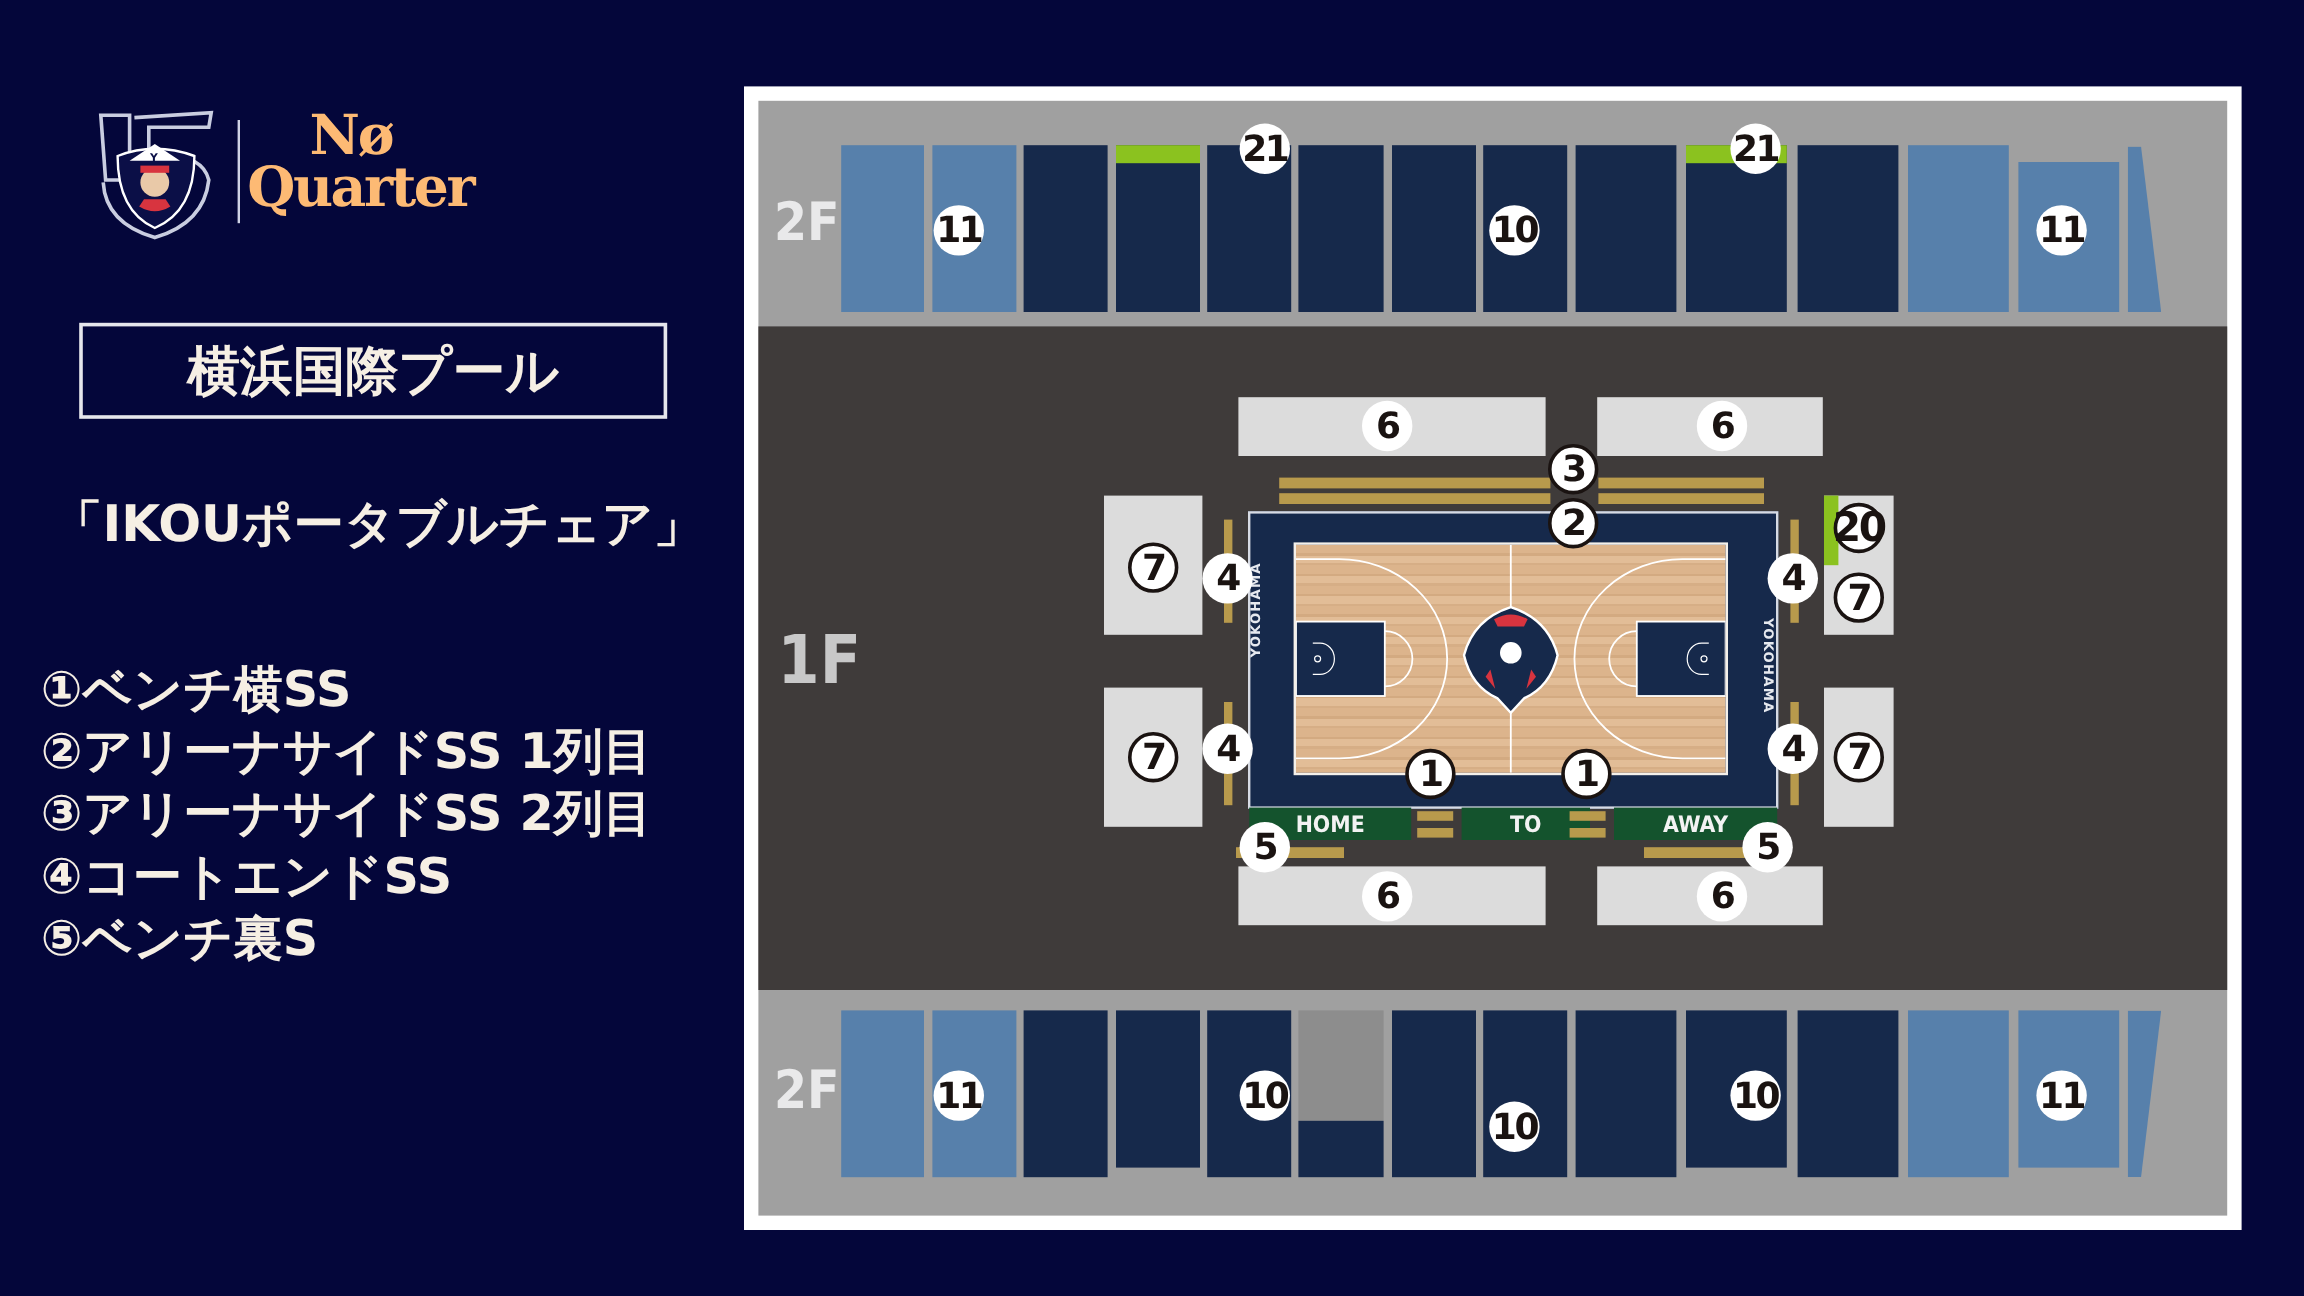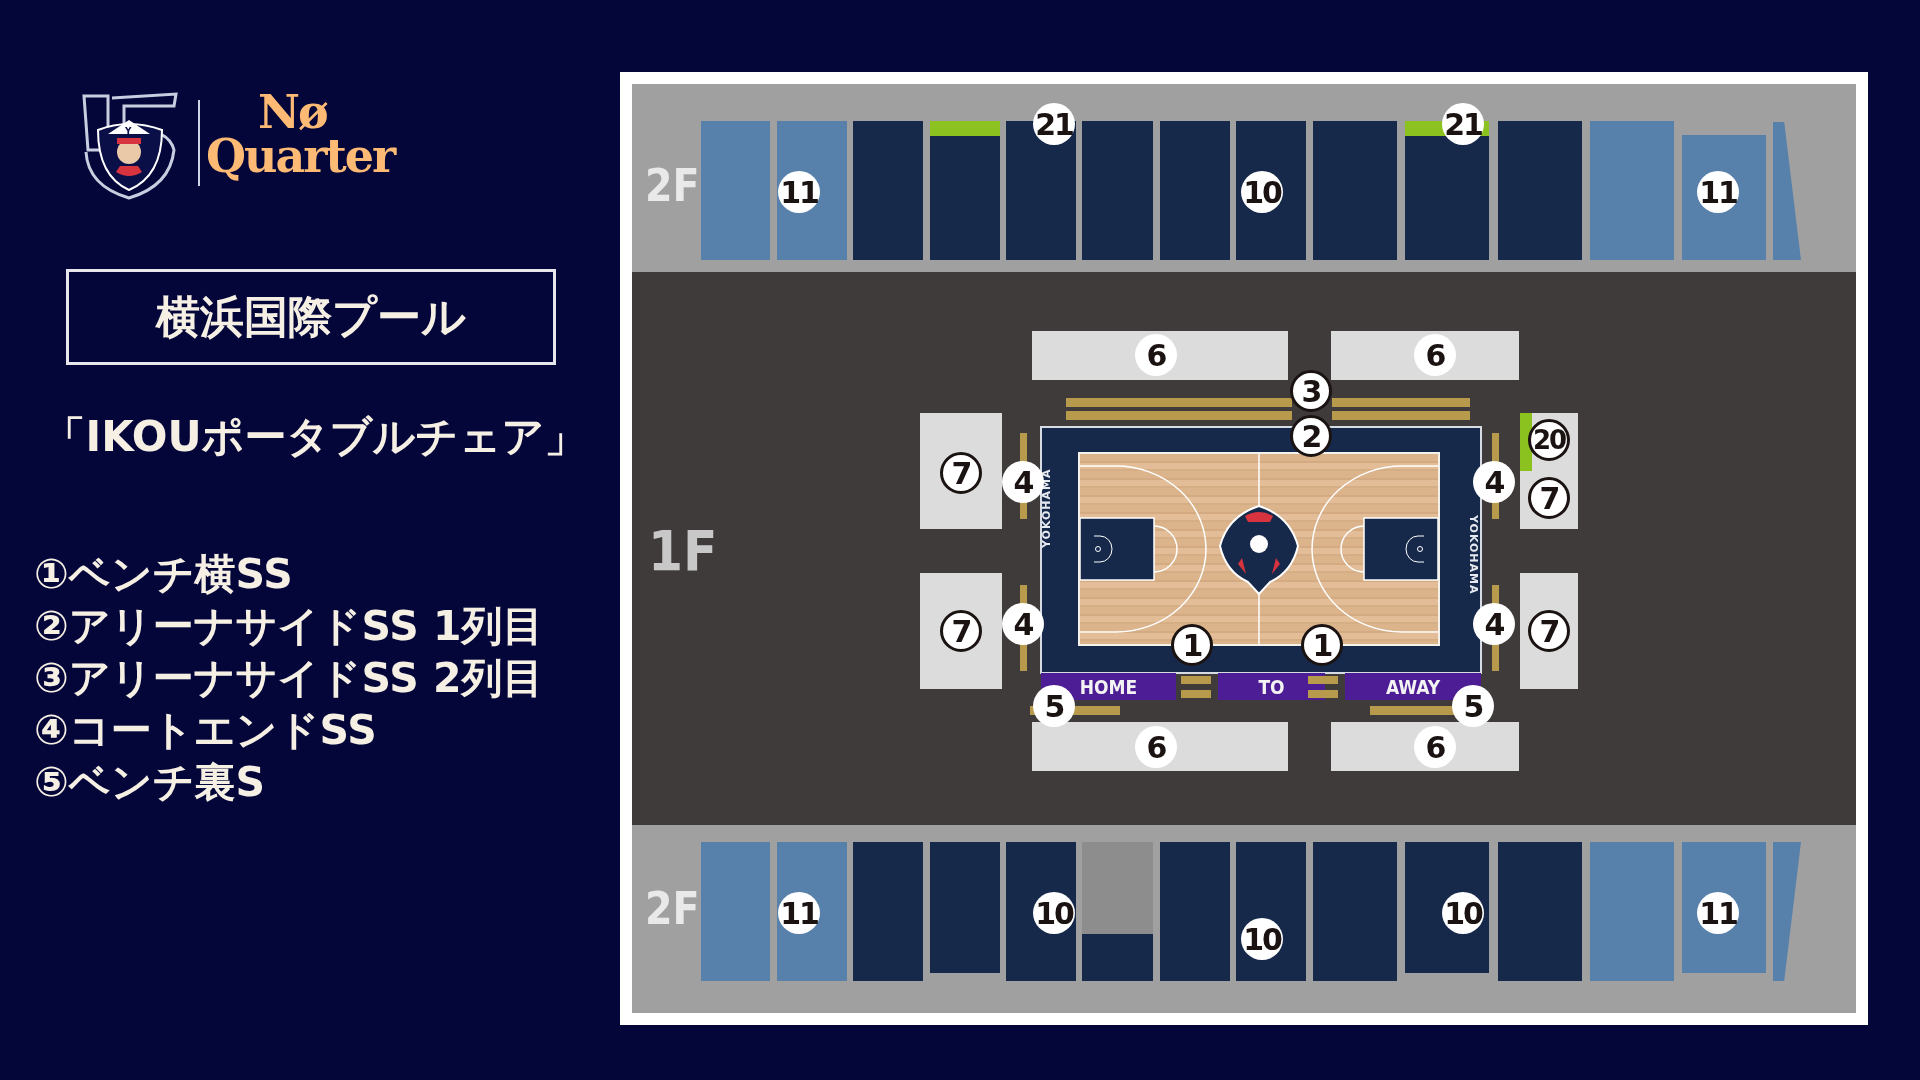--- a/index.html
+++ b/index.html
@@ -3,41 +3,41 @@
 <meta charset="utf-8">
 <style>
   html, body { margin:0; padding:0; }
   body { width:1920px; height:1080px; background:#04063a; position:relative; overflow:hidden; font-family:"DejaVu Sans", sans-serif; color:#f6efe4; }
   .abs { position:absolute; }
   
   .logo-wrap { left:78px; top:90px; width:340px; height:110px; }
   .logo-shield { left:0; top:0; width:102px; height:110px; }
   .logo-divider { left:120px; top:10px; width:2px; height:86px; background:#cfd3e6; }
   .logo-text { left:128px; top:0; width:200px; font-family:"DejaVu Serif", serif; font-weight:bold; color:#fdba74; line-height:44px; font-size:46px; letter-spacing:-2px; }
-  .venue-box { left:66px; top:269px; width:490px; height:96px; border:3px solid #e6e6ec; box-sizing:border-box; display:flex; align-items:center; justify-content:center; font-size:44px; font-weight:bold; }
+  .venue-box { left:66px; top:269px; width:490px; height:80px; border:3px solid #e6e6ec; box-sizing:border-box; display:flex; align-items:center; justify-content:center; font-size:44px; font-weight:bold; }
   .subtitle { left:20px; top:410px; width:590px; text-align:center; font-size:42px; font-weight:bold; line-height:54px; }
   .legend { left:34px; top:548px; }
   .legend-item { font-size:41px; font-weight:bold; line-height:52px; white-space:nowrap; }
   
   .frame { left:620px; top:72px; width:1248px; height:953px; background:#ffffff; }
   .inner { left:632px; top:84px; width:1224px; height:929px; background:#a0a0a0; }
   .floor { left:632px; top:272px; width:1224px; height:553px; background:#3f3b3a; }
   .flabel { color:#e9e9ea; font-family:"DejaVu Sans Condensed","DejaVu Sans", sans-serif; font-weight:bold; }
   .seat { position:absolute; }
   .light { background:#5780ab; }
   .dark { background:#16294b; }
   .grayseat { background:#8d8d8d; }
   .green { background:#8bc21f; }
   .badge { position:absolute; width:42px; height:42px; border-radius:50%; background:#fff; color:#1a1311; display:flex; align-items:center; justify-content:center; font-weight:bold; font-size:30px; font-family:"DejaVu Sans", sans-serif; letter-spacing:-2px; transform:translate(-50%,-50%); }
   .badge.ring { border:3px solid #1a1311; box-sizing:border-box; }
   .block { position:absolute; background:#dcdcdc; }
   .gold { position:absolute; background:#b89a4c; }
   .court-surround { left:1040px; top:426px; width:442px; height:248px; background:#16294b; border:2px solid #d7dbe4; box-sizing:border-box; }
   .court { left:1078px; top:452px; width:362px; height:194px; background:repeating-linear-gradient(180deg,#dcb48c 0px,#dcb48c 7px,#d3aa81 7px,#d3aa81 9px,#e2bd97 9px,#e2bd97 15px,#d6ae86 15px,#d6ae86 17px); border:2px solid #f4f0ea; box-sizing:border-box; }
-  .bench { position:absolute; background:#4c1d95; color:#f3f3f3; font-weight:bold; font-size:19px; display:flex; align-items:center; justify-content:center; font-family:"DejaVu Sans Condensed","DejaVu Sans", sans-serif; }
+  .bench { position:absolute; background:#14532d; color:#f3f3f3; font-weight:bold; font-size:19px; display:flex; align-items:center; justify-content:center; font-family:"DejaVu Sans Condensed","DejaVu Sans", sans-serif; }
   .vtext { position:absolute; color:#e6e9ef; font-size:11px; font-weight:bold; letter-spacing:1px; white-space:nowrap; }
 </style>
 </head>
 <body>
 
 <div class="abs logo-wrap">
   <svg class="abs logo-shield" viewBox="0 0 102 110">
     <path d="M6 6 L30 6 L30 60 L10 60 Z" fill="none" stroke="#c9cde0" stroke-width="3"></path>
     <path d="M34 8 L98 4 L96 16 L46 16 L46 40 Q90 36 96 60 Q92 96 51 108 Q10 96 8 62" fill="none" stroke="#c9cde0" stroke-width="3"></path>
     <path d="M20 40 Q51 28 84 40 Q84 86 51 100 Q20 86 20 40 Z" fill="#0b0f47" stroke="#ffffff" stroke-width="2"></path>
@@ -222,21 +222,21 @@
   </div>
 <div class="badge ring" style="left:961px;top:631px;">
     <span>7</span>
   </div>
 <div class="badge" style="left:1023px;top:624px;">
     <span>4</span>
   </div>
 <div class="badge" style="left:1494px;top:482px;">
     <span>4</span>
   </div>
-<div class="badge ring" style="left:1549px;top:440px;font-size:26px;">
+<div class="badge ring" style="left:1549px;top:440px;font-size:34px;">
     <span>20</span>
   </div>
 <div class="badge ring" style="left:1549px;top:498px;">
     <span>7</span>
   </div>
 <div class="badge" style="left:1494px;top:624px;">
     <span>4</span>
   </div>
 <div class="badge ring" style="left:1549px;top:631px;">
     <span>7</span>

